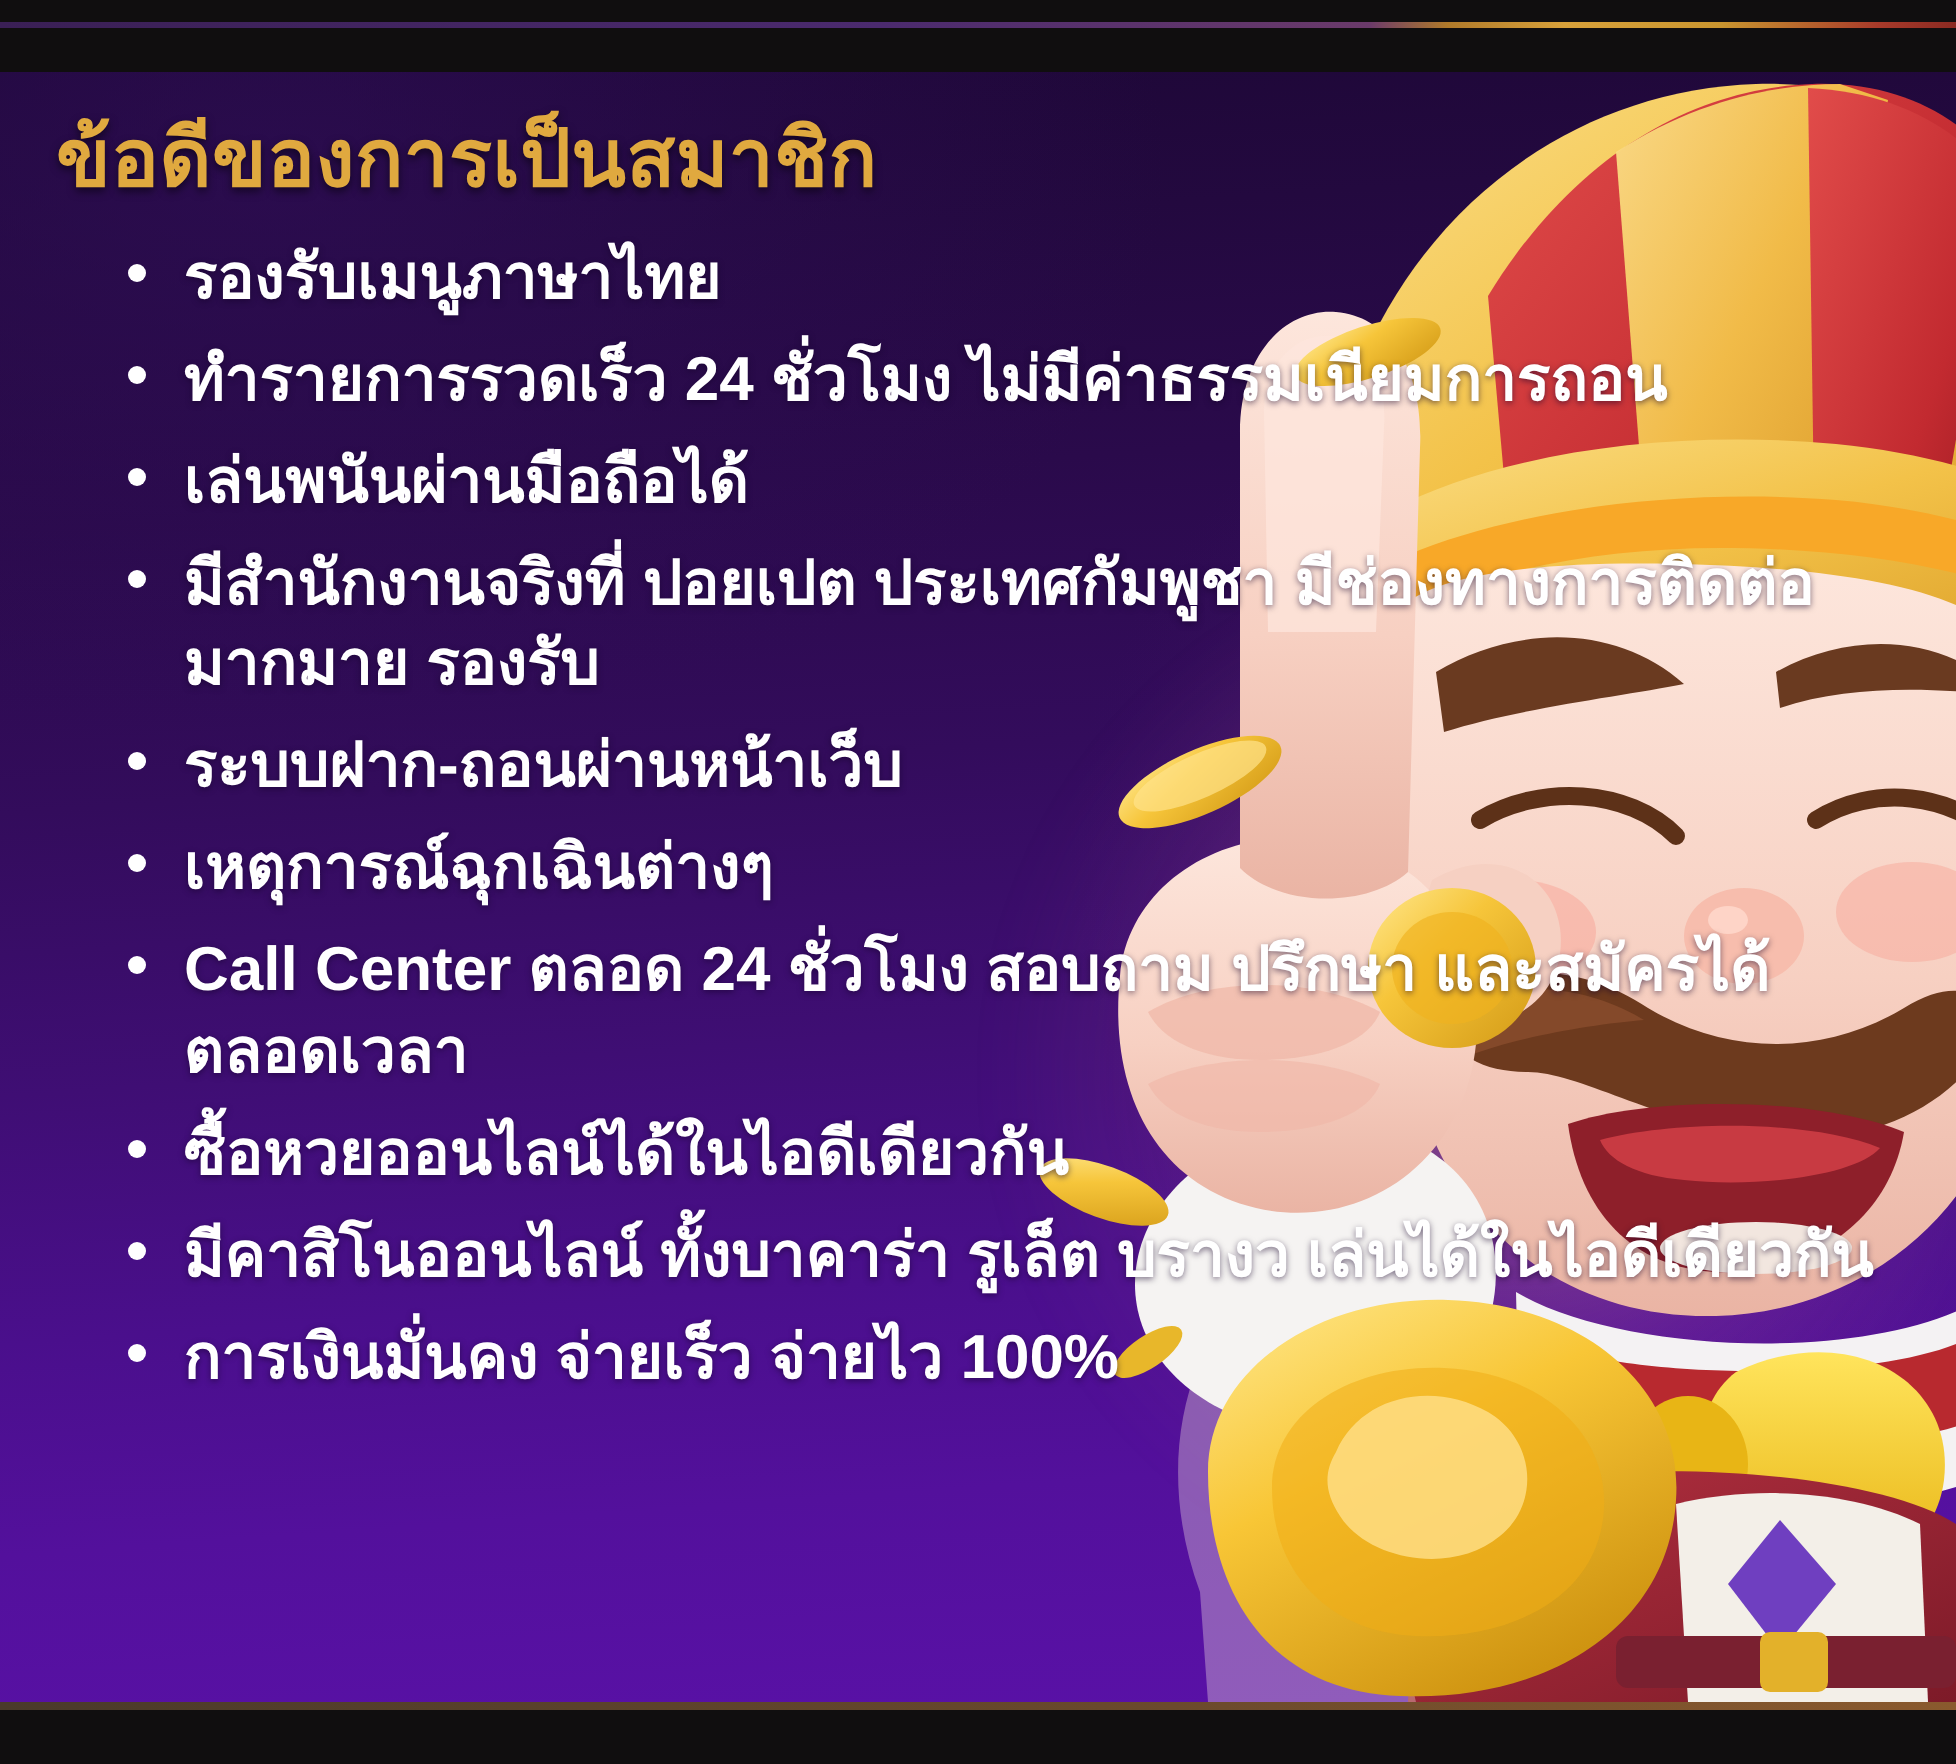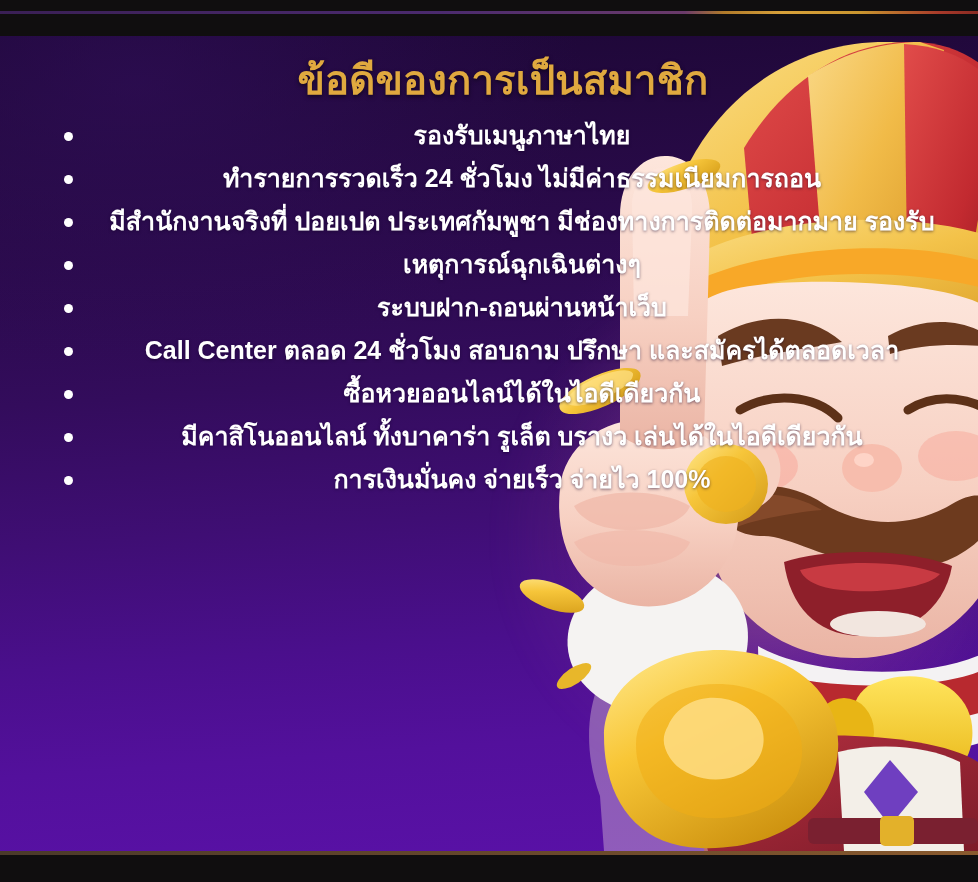--- a/index.html
+++ b/index.html
@@ -10,21 +10,20 @@
   body {
     font-family: "Liberation Sans", "DejaVu Sans", sans-serif;
   }
 
   #screen {
     position: relative;
     width: 978px;
     height: 882px;
     overflow: hidden;
     background: #0e0c0d;
-    text-align: center;
   }
 
   
   .band {
     position: absolute;
     left: 0;
     width: 978px;
     background: #100e0f;
     z-index: 40;
   }
@@ -115,21 +114,21 @@
   }
 
   ul.benefits {
     list-style: none;
     margin: 14px 0 0 0;
     padding: 0 0 0 62px;
   }
   ul.benefits li {
     position: relative;
     color: #ffffff;
-    font-size: 25px;
+    font-size: 31px;
     font-weight: 600;
     line-height: 1.32;
     margin: 0 0 10px 0;
     padding-left: 30px;
     max-width: 860px;
     text-shadow: 0 1px 3px rgba(20,0,40,0.55);
   }
   ul.benefits li::before {
     content: "";
     position: absolute;
@@ -282,23 +281,24 @@
         </g>
       </svg>
     </div>
 
     <div class="content">
       <h1 class="title">ข้อดีของการเป็นสมาชิก</h1>
 
       <ul class="benefits">
         <li>รองรับเมนูภาษาไทย</li>
         <li>ทำรายการรวดเร็ว 24 ชั่วโมง ไม่มีค่าธรรมเนียมการถอน</li>
+        <li>เล่นพนันผ่านมือถือได้</li>
         <li>มีสำนักงานจริงที่ ปอยเปต ประเทศกัมพูชา มีช่องทางการติดต่อมากมาย รองรับ</li>
+        <li>ระบบฝาก-ถอนผ่านหน้าเว็บ</li>
         <li>เหตุการณ์ฉุกเฉินต่างๆ</li>
-        <li>ระบบฝาก-ถอนผ่านหน้าเว็บ</li>
         <li>Call Center ตลอด 24 ชั่วโมง สอบถาม ปรึกษา และสมัครได้ตลอดเวลา</li>
         <li>ซื้อหวยออนไลน์ได้ในไอดีเดียวกัน</li>
         <li>มีคาสิโนออนไลน์ ทั้งบาคาร่า รูเล็ต บรางว เล่นได้ในไอดีเดียวกัน</li>
         <li>การเงินมั่นคง จ่ายเร็ว จ่ายไว 100%</li>
       </ul>
     </div>
   </div>
 
   <div class="band top"></div>
   <div class="band-line top-purple"></div>

